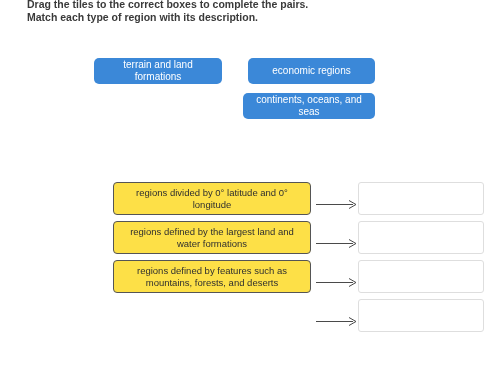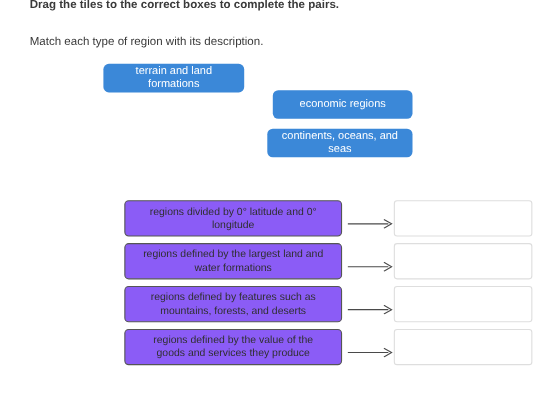--- a/index.html
+++ b/index.html
@@ -26,22 +26,21 @@
   .instr-line {
     font-size: 10.5px;
     line-height: 13px;
     color: #3a3a3a;
     font-weight: 600;
   }
   .instr-line.primary {
     margin-top: -2px;
   }
   .instr-line.secondary {
-    margin-top: 21px;
-    font-weight: 400;
+    font-weight: 700;
     color: #3a3a3a;
   }
 
   
   .tile-pool {
     position: absolute;
     left: 0;
     top: 58px;
     width: 476px;
     height: 105px;
@@ -56,21 +55,21 @@
     display: flex;
     align-items: center;
     justify-content: center;
     text-align: center;
     box-sizing: border-box;
     padding: 0 6px;
     cursor: move;
     user-select: none;
   }
   .tile.col-left  { left: 94px;  width: 128px; height: 26px; }
-  .tile.col-right { left: 243px; width: 132px; height: 26px; margin-top: 24px; }
+  .tile.col-right { left: 243px; width: 132px; height: 26px; }
   .tile.row-0 { top: 0px; }
   .tile.row-1 { top: 35px; }
   .tile.row-2 { top: 70px; }
   .tile.col-right.row-0 { left: 248px; width: 127px; }
 
   
   .match-rows {
     position: absolute;
     left: 0;
     top: 182px;
@@ -90,21 +89,21 @@
     border-radius: 4px;
     box-sizing: border-box;
     display: flex;
     align-items: center;
     justify-content: center;
     text-align: center;
     font-size: 9.5px;
     line-height: 12px;
     color: #2f2f2f;
     padding: 0 12px;
-    background: #8b5cf6;
+    background: #fde047;
   }
   .arrow {
     position: absolute;
     left: 316px;
     top: 13px;
     width: 42px;
     height: 9px;
   }
   .drop-target {
     position: absolute;
@@ -151,20 +150,19 @@
     </div>
     <div class="match-row">
       <div class="desc-box">regions defined by features such as mountains, forests, and deserts</div>
       <div class="arrow"><svg width="42" height="9" viewBox="0 0 42 9">
           <line x1="0" y1="4.5" x2="37" y2="4.5" stroke="#4a4a4a" stroke-width="1"></line>
           <polyline points="33,0.5 40,4.5 33,8.5" fill="none" stroke="#4a4a4a" stroke-width="1"></polyline>
         </svg></div>
       <div class="drop-target"></div>
     </div>
     <div class="match-row">
-      <div class="desc-box">regions defined by the value of the goods and services they produce</div>
       <div class="arrow"><svg width="42" height="9" viewBox="0 0 42 9">
           <line x1="0" y1="4.5" x2="37" y2="4.5" stroke="#4a4a4a" stroke-width="1"></line>
           <polyline points="33,0.5 40,4.5 33,8.5" fill="none" stroke="#4a4a4a" stroke-width="1"></polyline>
         </svg></div>
       <div class="drop-target"></div>
     </div>
   </div>
 
 </body></html>

